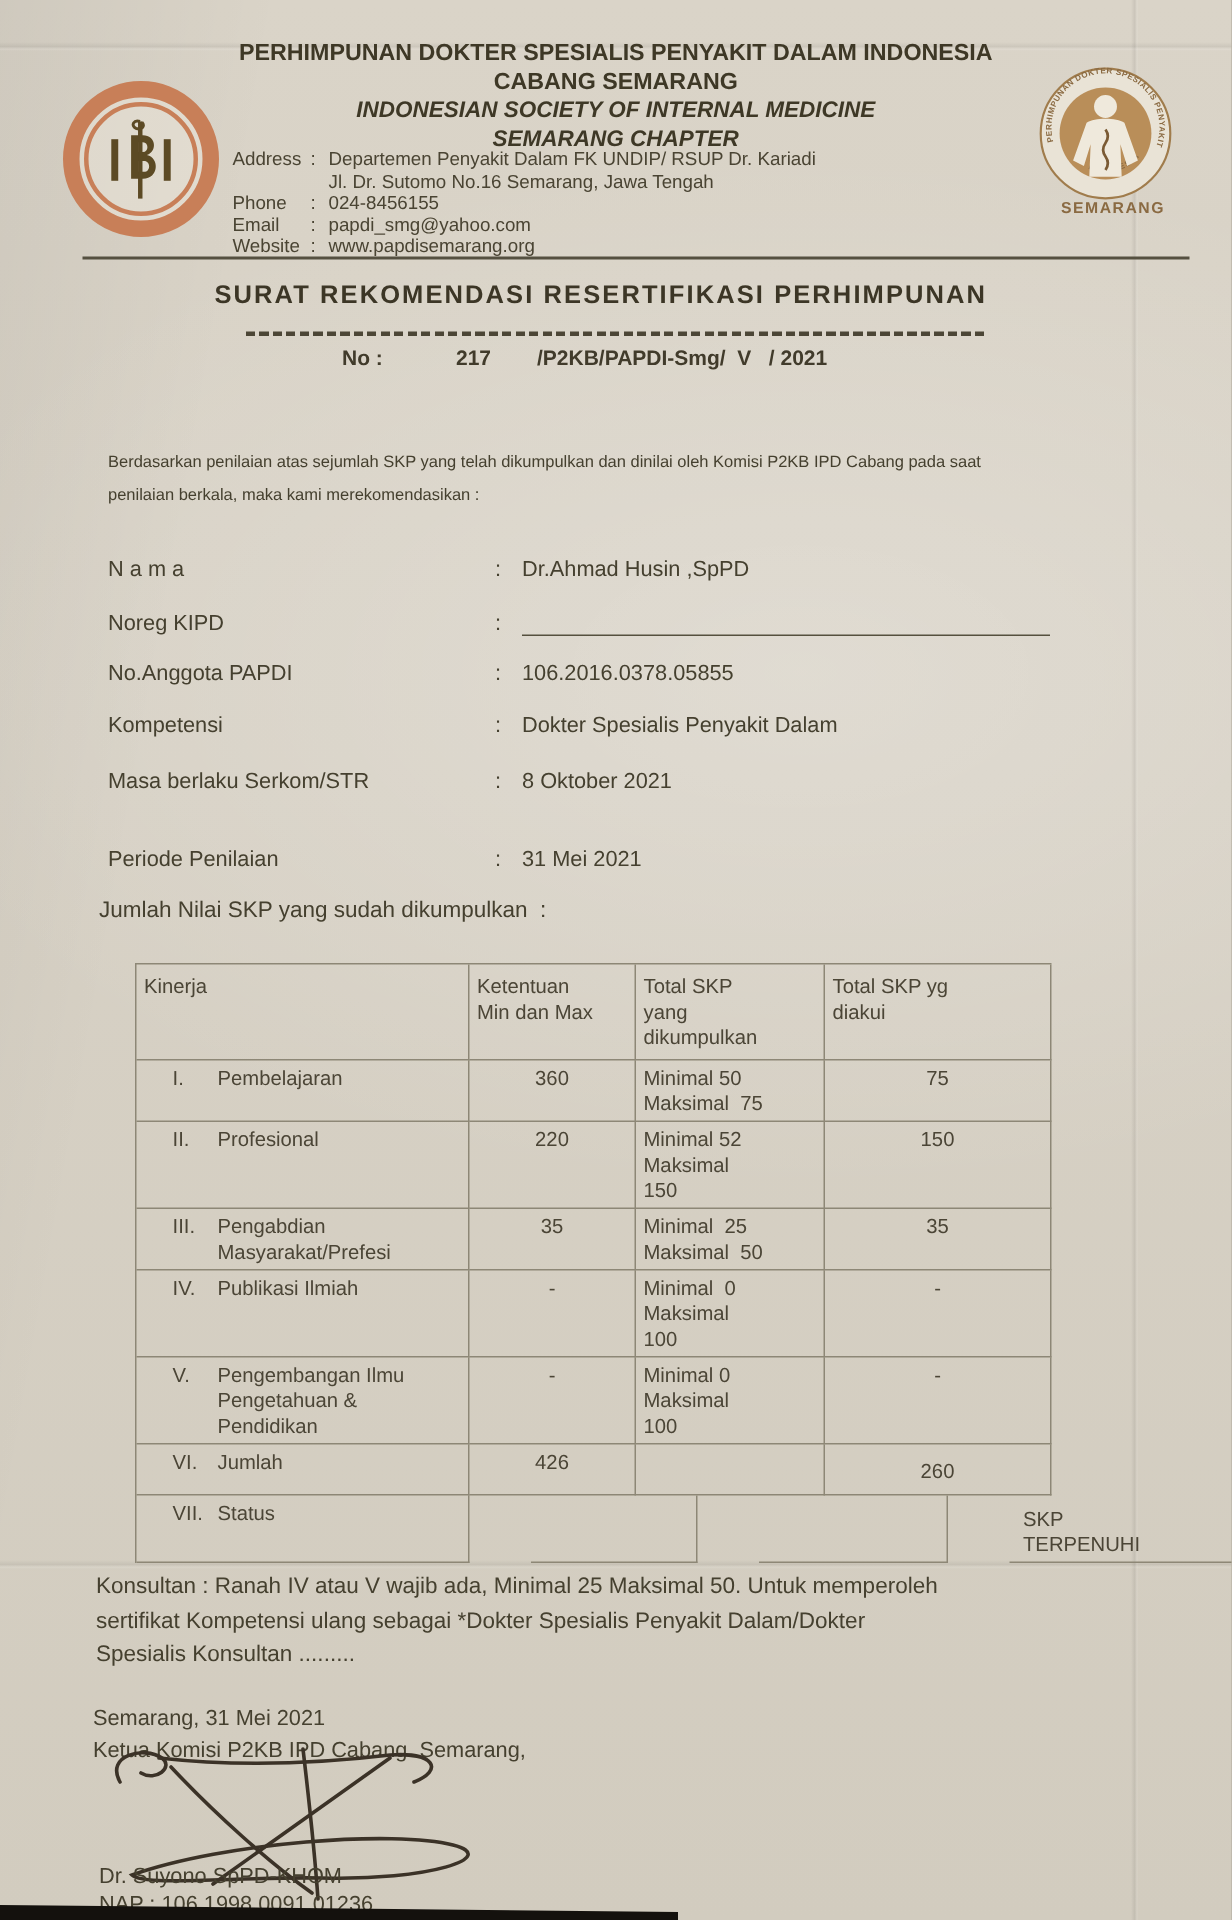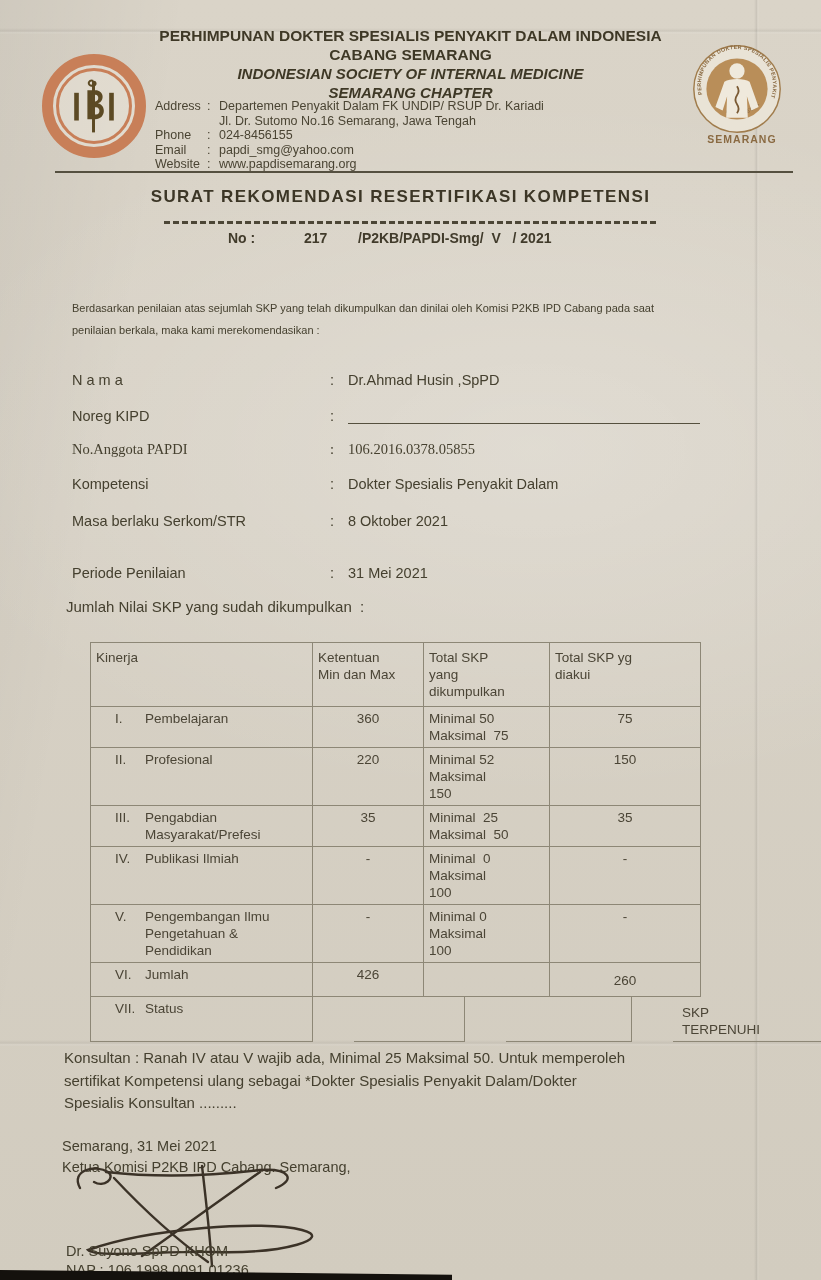--- a/index.html
+++ b/index.html
@@ -53,21 +53,21 @@
   .no-line .nv{position:absolute;left:304px;}
   .no-line .ns{position:absolute;left:358px;white-space:pre;}
 
   
   .intro{position:absolute;left:72px;top:297px;width:592px;font-size:11px;line-height:22px;}
   .fields{position:absolute;left:72px;top:370px;width:700px;}
   .frow{position:absolute;left:0;width:700px;display:flex;font-size:14.5px;}
   .frow .flab{width:258px;}
   .frow .fcol{width:18px;}
   .frow .fval{flex:1;}
-  .f0{top:2px;}.f1{top:38px;}.f2{top:71px;font-family:Liberation Serif, serif;}.f3{top:106px;}.f4{top:143px;}.f5{top:195px;}
+  .f0{top:2px;}.f1{top:38px;}.f2{top:71px;}.f3{top:106px;}.f4{top:143px;}.f5{top:195px;}
   .blank-line{display:inline-block;width:352px;border-bottom:1.6px solid #55503e;height:15px;}
   .skp-heading{position:absolute;left:66px;top:598px;font-size:15px;white-space:pre;}
 
   
   .tbl{position:absolute;left:90px;top:642px;width:610px;border-top:1.3px solid #8d8776;border-left:1.3px solid #8d8776;
     font-size:13.5px;line-height:17px;color:#4b4536;}
   .trow{display:grid;grid-template-columns:222px 111px 126px 151px;}
   .trow>div{border-right:1.3px solid #8d8776;border-bottom:1.3px solid #8d8776;
     padding:3px 5px;box-sizing:border-box;white-space:pre-wrap;}
   .thead>div{padding-top:6px;}
@@ -150,21 +150,21 @@
       <textPath href="#ringBot" startOffset="28%">INDONESIA</textPath>
     </text>
     <circle cx="50" cy="30" r="8.5" fill="#efe9dc"></circle>
     <path d="M36 42 C42 38 58 38 64 42 L74 70 L66 74 L61 58 L62 82 L38 82 L39 58 L34 74 L26 70 Z" fill="#efe9dc"></path>
     <path d="M50 47 q3.5 5 0 10 q-3.5 5 0 10 q3.5 5 0 10" fill="none" stroke="#7a5a34" stroke-width="2"></path>
   </svg>
   <div class="papdi-caption">SEMARANG</div>
 
   <div class="header-rule"></div>
 
-  <div class="title">SURAT REKOMENDASI RESERTIFIKASI KOMPETENSI</div>
+  <div class="title">SURAT REKOMENDASI RESERTIFIKASI PERHIMPUNAN</div>
   <div class="dashes"></div>
   <div class="no-line">
     <span class="nl">No :</span>
     <span class="nv">217</span>
     <span class="ns">/P2KB/PAPDI-Smg/  V   / 2021</span>
   </div>
 
   <div class="intro">Berdasarkan penilaian atas sejumlah SKP yang telah dikumpulkan dan dinilai oleh Komisi P2KB IPD Cabang pada saat penilaian berkala, maka kami merekomendasikan :</div>
 
   <div class="fields">

